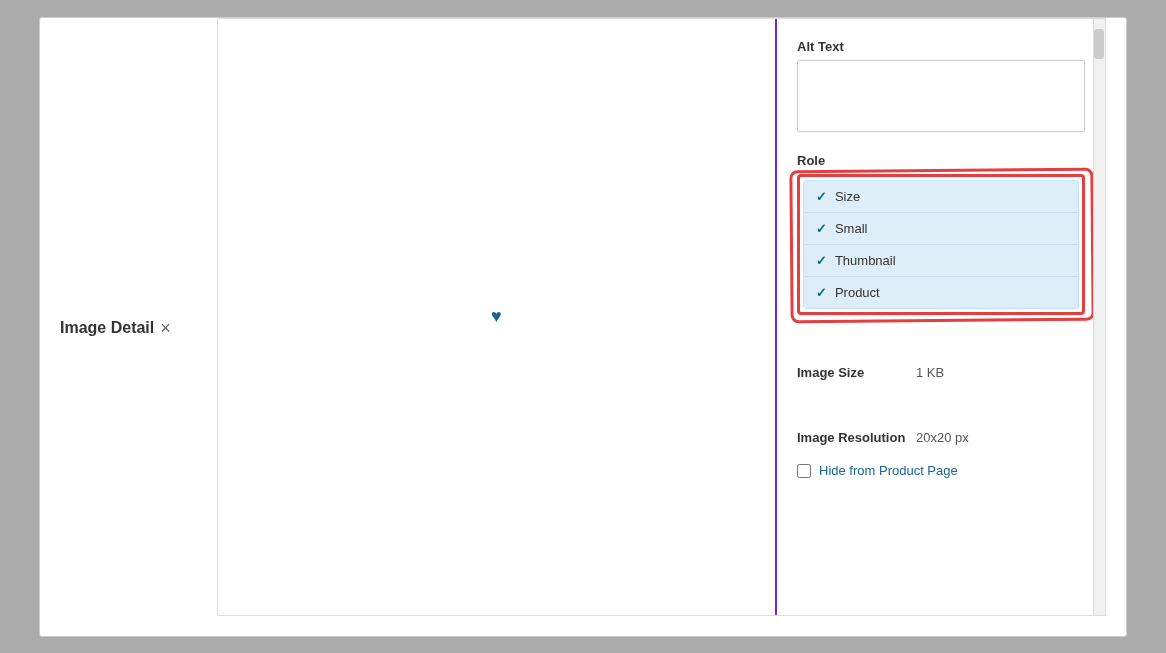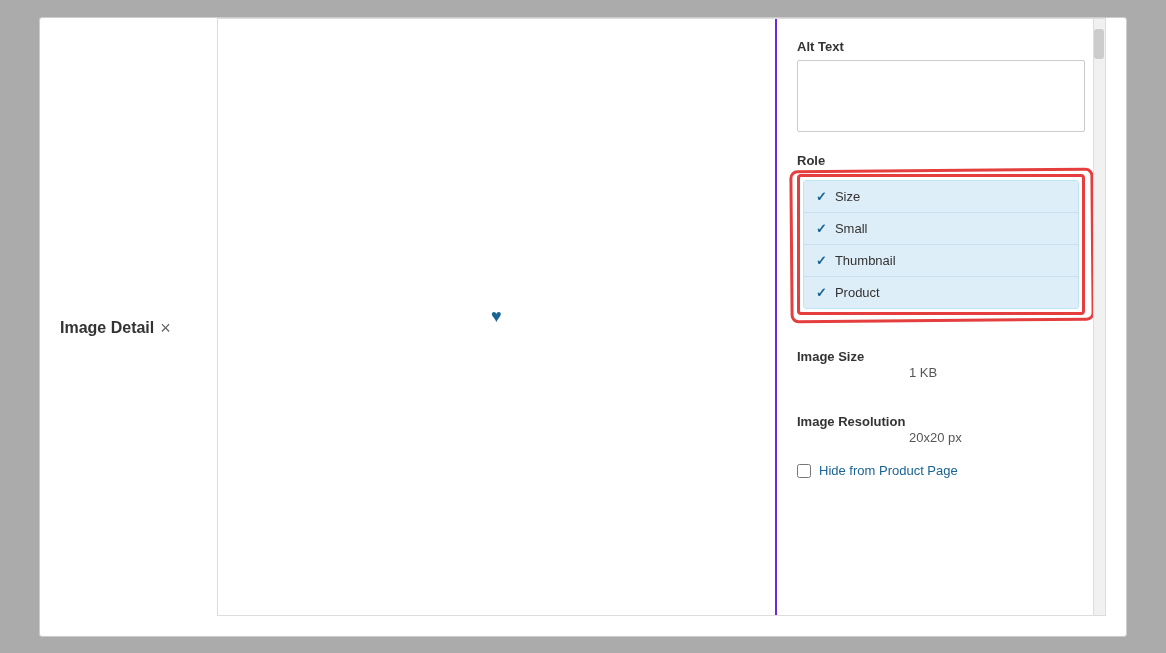--- a/index.html
+++ b/index.html
@@ -138,22 +138,22 @@
     .role-item:last-child { border-bottom: none; }
     .check-icon {
       color: #1a6496;
       font-weight: bold;
       margin-right: 8px;
       font-size: 13px;
     }
     
     .info-row {
       display: flex;
-      align-items: center;
-      gap: 2px;
+      align-items: flex-end;
+      gap: 9px;
     }
     .info-label {
       font-size: 13px;
       font-weight: 600;
       color: #333;
       min-width: 110px;
     }
     .info-value {
       font-size: 13px;
       color: #555;

